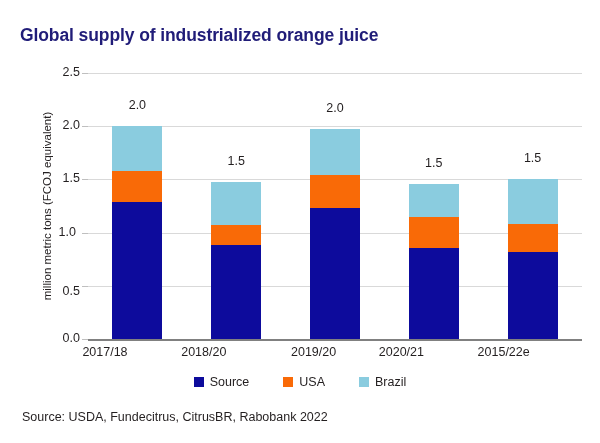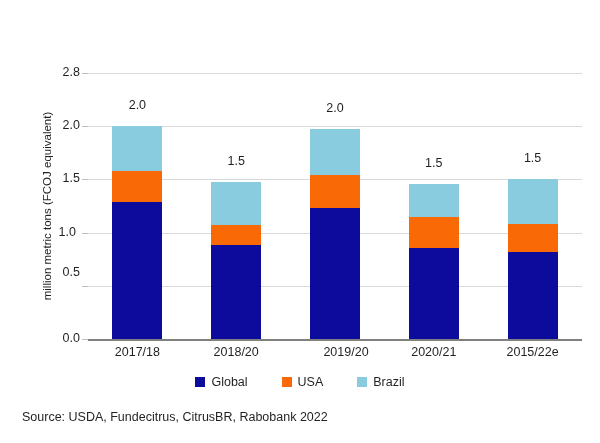--- a/index.html
+++ b/index.html
@@ -102,21 +102,21 @@
   .bar-total-label {
     position: absolute;
     width: 80px;
     text-align: center;
     font-size: 12.5px;
     color: #231f20;
   }
   .x-tick-label {
     position: absolute;
     width: 110px;
-    text-align: center;
+    text-align: left;
     font-size: 12.5px;
     color: #231f20;
     top: 345px;
   }
   
   #legend {
     position: absolute;
     left: 0;
     top: 375px;
     width: 600px;
@@ -145,20 +145,21 @@
     font-size: 12.5px;
     color: #231f20;
     white-space: nowrap;
   }
 </style>
 </head>
 <body>
 
 <div id="figure">
 
+  <div id="chart-title">Global supply of industrialized orange juice</div>
 
   <div id="y-axis-title">million metric tons (FCOJ equivalent)</div>
 
   <div id="plot-area">
     <div id="gridlines">
         <div class="gridline" style="top: 0px;"></div>
         <div class="y-tick-mark" style="top: 0px;"></div>
         <div class="gridline" style="top: 53.2px;"></div>
         <div class="y-tick-mark" style="top: 53.2px;"></div>
         <div class="gridline" style="top: 106.4px;"></div>
@@ -211,32 +212,32 @@
   </div>
 
   <div id="x-tick-labels">
       <div class="x-tick-label" style="left: 82.4px;">2017/18</div>
       <div class="x-tick-label" style="left: 181.2px;">2018/20</div>
       <div class="x-tick-label" style="left: 291px;">2019/20</div>
       <div class="x-tick-label" style="left: 378.8px;">2020/21</div>
       <div class="x-tick-label" style="left: 477.6px;">2015/22e</div>
     </div>
   <div id="y-tick-labels">
-      <div class="y-tick-label" style="top: 65px; left: 20px; right: auto;">2.8</div>
+      <div class="y-tick-label" style="top: 65px; left: 20px; right: auto;">2.5</div>
       <div class="y-tick-label" style="top: 118.2px; left: 20px; right: auto;">2.0</div>
       <div class="y-tick-label" style="top: 171.4px; left: 20px; right: auto;">1.5</div>
       <div class="y-tick-label" style="top: 224.6px; left: 16px; right: auto;">1.0</div>
-      <div class="y-tick-label" style="top: 265px; left: 20px; right: auto;">0.5</div>
+      <div class="y-tick-label" style="top: 284px; left: 20px; right: auto;">0.5</div>
       <div class="y-tick-label" style="top: 331px; left: 20px; right: auto;">0.0</div>
     </div>
 
   <div id="legend">
       <div class="legend-item">
         <span class="legend-swatch" style="background: rgb(13, 11, 156);"></span>
-        <span>Global</span>
+        <span>Source</span>
       </div>
       <div class="legend-item">
         <span class="legend-swatch" style="background: rgb(249, 106, 7);"></span>
         <span>USA</span>
       </div>
       <div class="legend-item">
         <span class="legend-swatch" style="background: rgb(138, 204, 223);"></span>
         <span>Brazil</span>
       </div>
     </div>

